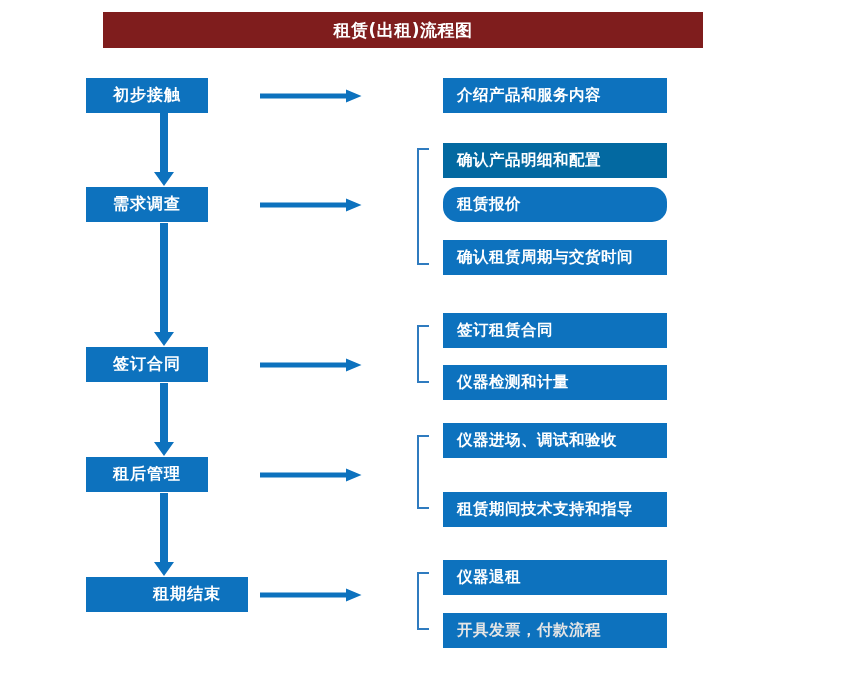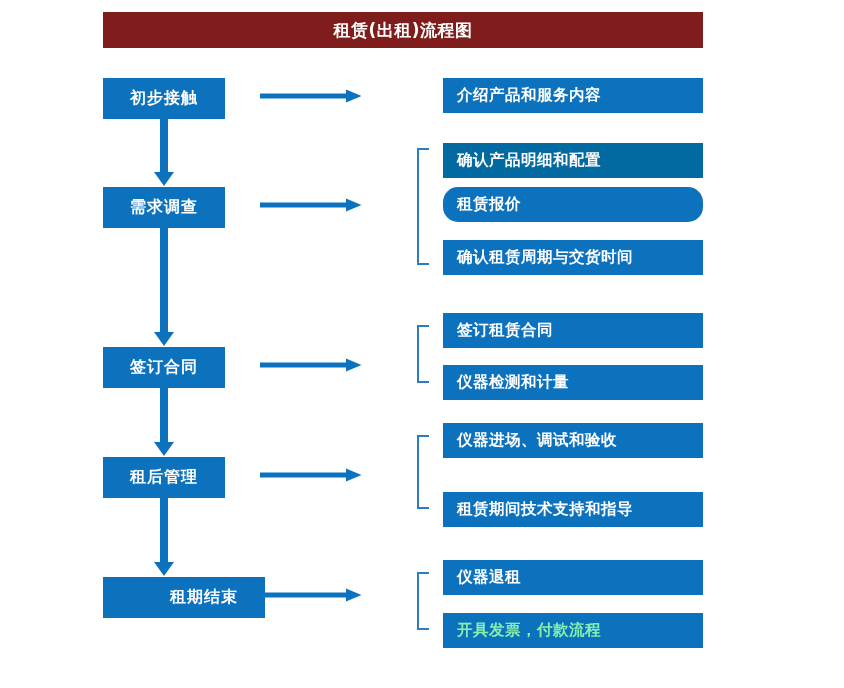--- a/index.html
+++ b/index.html
@@ -28,36 +28,36 @@
     color: #ffffff;
     font-size: 17px;
     font-weight: bold;
     display: flex;
     align-items: center;
     justify-content: center;
     letter-spacing: 0.5px;
   }
   .stage-box {
     position: absolute;
-    left: 103px;
+    left: 86px;
     width: 122px;
-    height: 41px;
+    height: 35px;
     background: #0d72be;
     color: #ffffff;
     font-size: 16px;
     font-weight: bold;
     display: flex;
     align-items: center;
     justify-content: center;
     letter-spacing: 1px;
   }
   .detail-box {
     position: absolute;
     left: 443px;
-    width: 260px;
+    width: 224px;
     height: 35px;
     background: #0d72be;
     color: #ffffff;
     font-size: 15.5px;
     font-weight: bold;
     display: flex;
     align-items: center;
     padding-left: 14px;
     box-sizing: border-box;
     letter-spacing: 0.5px;
@@ -100,21 +100,21 @@
   <div id="details-layer">
       <div class="detail-box" style="top: 78px; background: rgb(13, 114, 190); color: rgb(255, 255, 255);">介绍产品和服务内容</div>
       <div class="detail-box" style="top: 135px; background: #0369a1; color: rgb(255, 255, 255); margin-top: 8px;">确认产品明细和配置</div>
       <div class="detail-box" style="top: 187px; background: rgb(13, 114, 190); color: rgb(255, 255, 255); border-radius: 15px;">租赁报价</div>
       <div class="detail-box" style="top: 240px; background: rgb(13, 114, 190); color: rgb(255, 255, 255);">确认租赁周期与交货时间</div>
       <div class="detail-box" style="top: 313px; background: rgb(13, 114, 190); color: rgb(255, 255, 255);">签订租赁合同</div>
       <div class="detail-box" style="top: 365px; background: rgb(13, 114, 190); color: rgb(255, 255, 255);">仪器检测和计量</div>
       <div class="detail-box" style="top: 423px; background: rgb(13, 114, 190); color: rgb(255, 255, 255);">仪器进场、调试和验收</div>
       <div class="detail-box" style="top: 492px; background: rgb(13, 114, 190); color: rgb(255, 255, 255);">租赁期间技术支持和指导</div>
       <div class="detail-box" style="top: 560px; background: rgb(13, 114, 190); color: rgb(255, 255, 255);">仪器退租</div>
-      <div class="detail-box" style="top: 613px; background: rgb(13, 114, 190); color: #86efac;">开具发票，付款流程</div>
+      <div class="detail-box" style="top: 613px; background: rgb(13, 114, 190); color: #e5e5e5;">开具发票，付款流程</div>
     </div>
   <div id="brackets-layer">
       <div class="bracket" style="top: 148px; height: 117px; border-color: rgb(47, 123, 191);"></div>
       <div class="bracket" style="top: 325px; height: 58px; border-color: rgb(47, 123, 191);"></div>
       <div class="bracket" style="top: 435px; height: 74px; border-color: rgb(47, 123, 191);"></div>
       <div class="bracket" style="top: 572px; height: 58px; border-color: rgb(47, 123, 191);"></div>
     </div>
   <div id="harrows-layer">
       <div class="h-arrow" style="top: 88px;"><svg width="102" height="14" viewBox="0 0 102 14" xmlns="http://www.w3.org/2000/svg">
           <path d="M0 4.5 H86 V0.5 L101.5 7 L86 13.5 V9.5 H0 Z" fill="#0d72be"></path>

